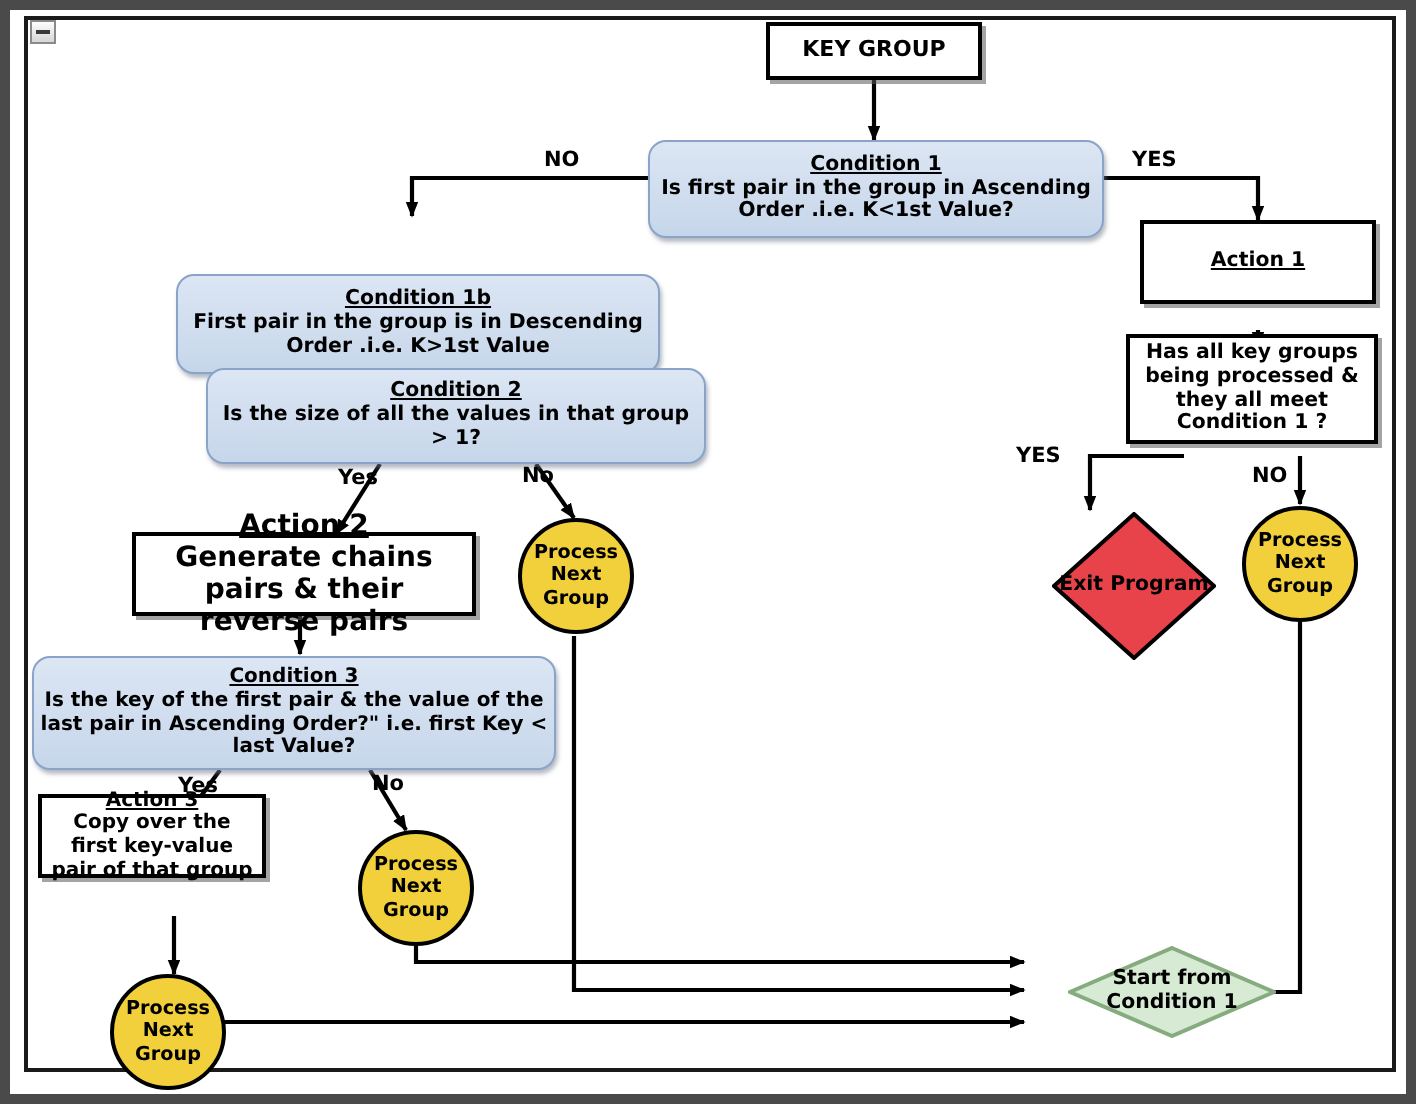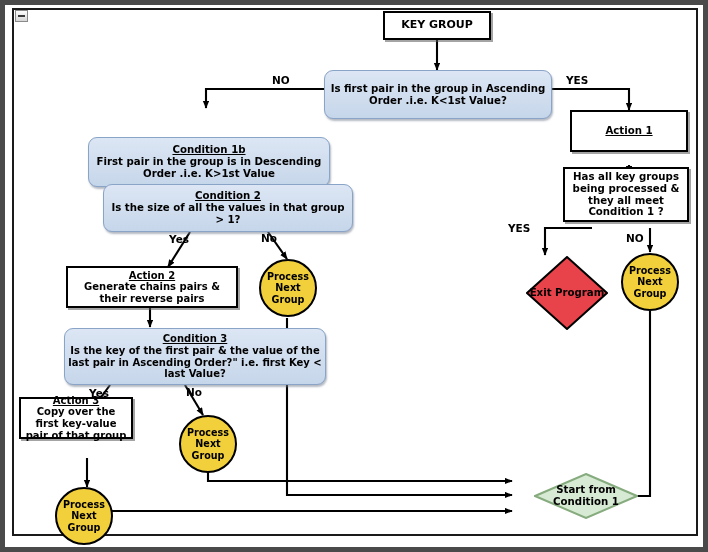--- a/index.html
+++ b/index.html
@@ -149,46 +149,47 @@
       <path d="M650,311 L650,496 L613,496"></path>
     </g>
   </svg>
 
   <div class="node rect" style="left:383px;top:11px;width:108px;height:29px;font-size:11px;">
     <span class="inner">KEY GROUP</span>
   </div>
 
   <div class="node cond" style="left:324px;top:70px;width:228px;height:49px;font-size:10.2px;">
     <div class="inner">
+      <span class="ttl">Condition 1</span>
       <span>Is first pair in the group in Ascending Order .i.e. K&lt;1st Value?</span>
     </div>
   </div>
 
   <div class="node cond" style="left:88px;top:109px;width:242px;height:50px;font-size:10.2px;margin-top:28px;">
     <div class="inner">
       <span class="ttl">Condition 1b</span>
       <span>First pair in the group is in Descending Order .i.e. K&gt;1st Value</span>
     </div>
   </div>
 
   <div class="node cond" style="left:103px;top:184px;width:250px;height:48px;font-size:10.2px;">
     <div class="inner">
       <span class="ttl">Condition 2</span>
       <span>Is the size of all the values in that group &gt; 1?</span>
     </div>
   </div>
 
-  <div class="node rect" style="left:66px;top:266px;width:172px;height:42px;font-size:10px;">
+  <div class="node rect" style="left:66px;top:266px;width:172px;height:42px;font-size:14px;">
     <div class="inner">
       <span class="ttl">Action 2</span>
       <span>Generate chains pairs &amp; their reverse pairs</span>
     </div>
   </div>
 
-  <div class="node cond" style="left:16px;top:328px;width:262px;height:57px;font-size:10px;margin-left:48px;">
+  <div class="node cond" style="left:16px;top:328px;width:262px;height:57px;font-size:10px;">
     <div class="inner">
       <span class="ttl">Condition 3</span>
       <span>Is the key of the first pair &amp; the value of the last pair in Ascending Order?" i.e. first Key &lt; last Value?</span>
     </div>
   </div>
 
   <div class="node rect" style="left:19px;top:397px;width:114px;height:42px;font-size:10px;">
     <div class="inner">
       <span class="ttl">Action 3</span>
       <span>Copy over the first key-value pair of that group</span>

